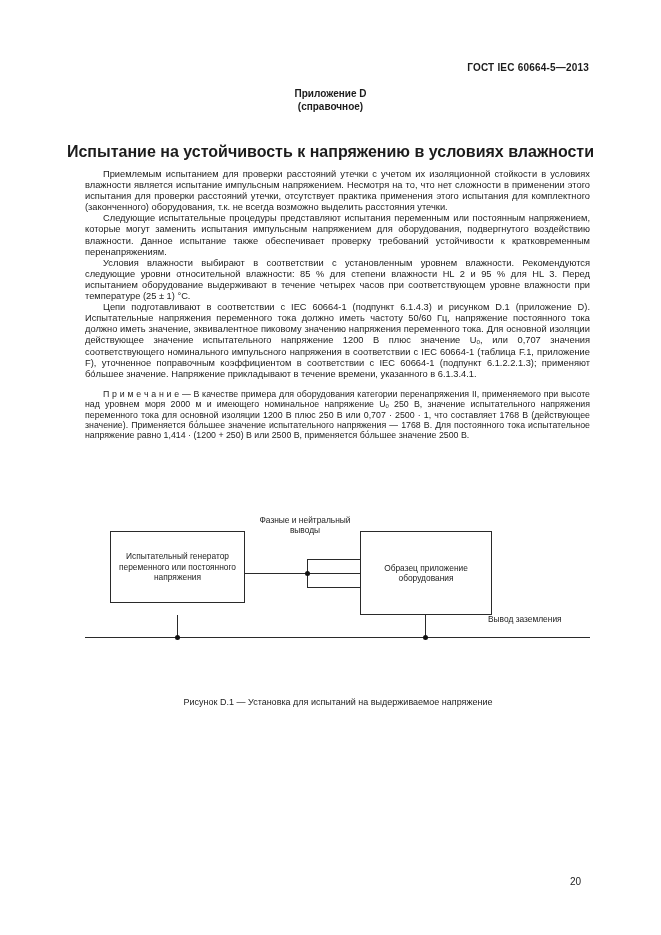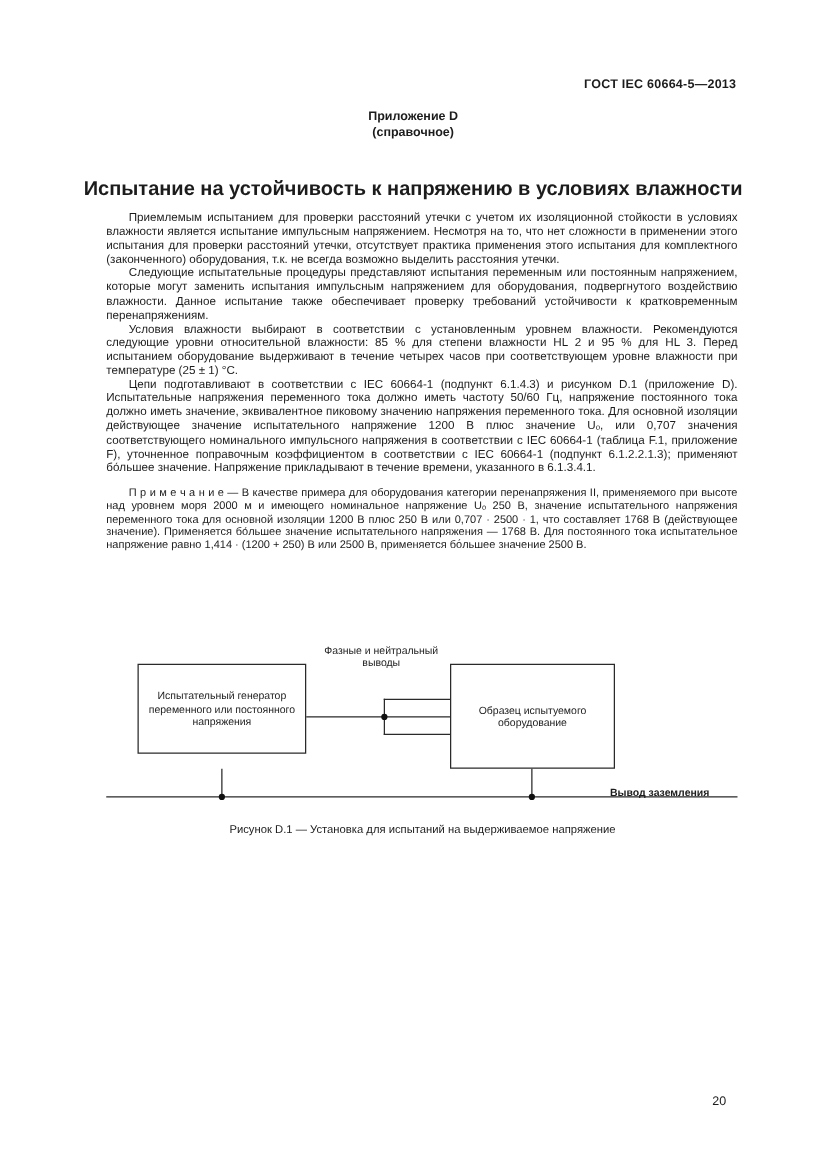--- a/index.html
+++ b/index.html
@@ -106,28 +106,27 @@
     width: 5px;
     height: 5px;
     background: #111;
     border-radius: 50%;
   }
   .dot.junction   { top: 66px;  left: 305px; }
   .dot.gnd-left   { top: 130px; left: 175px; }
   .dot.gnd-right  { top: 130px; left: 423px; }
   .fig-ground-label {
     position: absolute;
-    top: 124px;
+    top: 109px;
     left: 488px;
     font-size: 8.4px;
-    font-weight: bold;
   }
   .figure-caption {
     position: absolute;
-    top: 658px;
+    top: 697px;
     left: 0;
     right: 0;
     text-align: center;
     font-size: 9px;
     margin-left: 15px;
   }
   .page-number {
     position: absolute;
     top: 876px;
     right: 80px;
@@ -155,21 +154,21 @@
     <p>Цепи подготавливают в соответствии с IEC 60664-1 (подпункт 6.1.4.3) и рисунком D.1 (приложение D). Испытательные напряжения переменного тока должно иметь частоту 50/60 Гц, напряжение постоянного тока должно иметь значение, эквивалентное пиковому значению напряжения переменного тока. Для основной изоляции действующее значение испытательного напряжение 1200 В плюс значение Uₒ, или 0,707 значения соответствующего номинального импульсного напряжения в соответствии с IEC 60664-1 (таблица F.1, приложение F), уточненное поправочным коэффициентом в соответствии с IEC 60664-1 (подпункт 6.1.2.2.1.3); применяют бо́льшее значение. Напряжение прикладывают в течение времени, указанного в 6.1.3.4.1.</p>
     <p class="note">П р и м е ч а н и е — В качестве примера для оборудования категории перенапряжения II, применяемого при высоте над уровнем моря 2000 м и имеющего номинальное напряжение Uₒ 250 В, значение испытательного напряжения переменного тока для основной изоляции 1200 В плюс 250 В или 0,707 · 2500 · 1, что составляет 1768 В (действующее значение). Применяется бо́льшее значение испытательного напряжения — 1768 В. Для постоянного тока испытательное напряжение равно 1,414 · (1200 + 250) В или 2500 В, применяется бо́льшее значение 2500 В.</p>
   </div>
 
   <div class="figure">
 
     <div class="fig-top-label">Фазные и нейтральный выводы</div>
 
     <div class="fig-box left">Испытательный генератор переменного или постоянного напряжения</div>
 
-    <div class="fig-box right">Образец испытуемого оборудование</div>
+    <div class="fig-box right">Образец приложение оборудования</div>
 
     <div class="wire h wire-gen"></div>
     <div class="wire v wire-bus"></div>
     <div class="wire h wire-lead-1"></div>
     <div class="wire h wire-lead-2"></div>
     <div class="wire h wire-lead-3"></div>
     <div class="wire v drop-left"></div>
     <div class="wire v drop-right"></div>
     <div class="wire h ground-line"></div>
 

